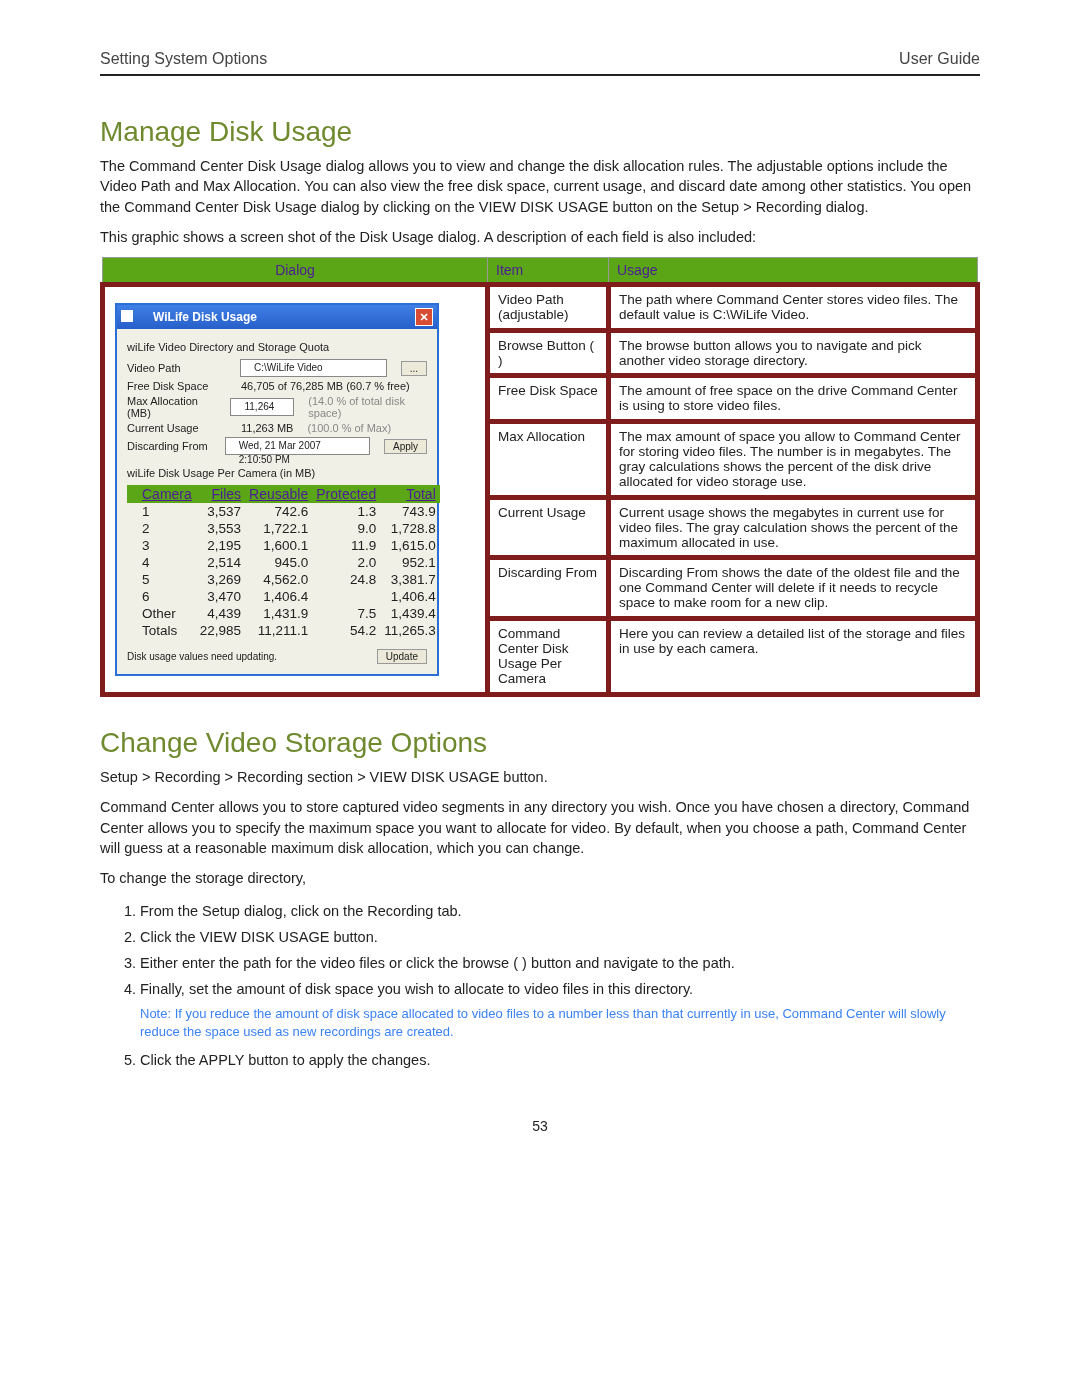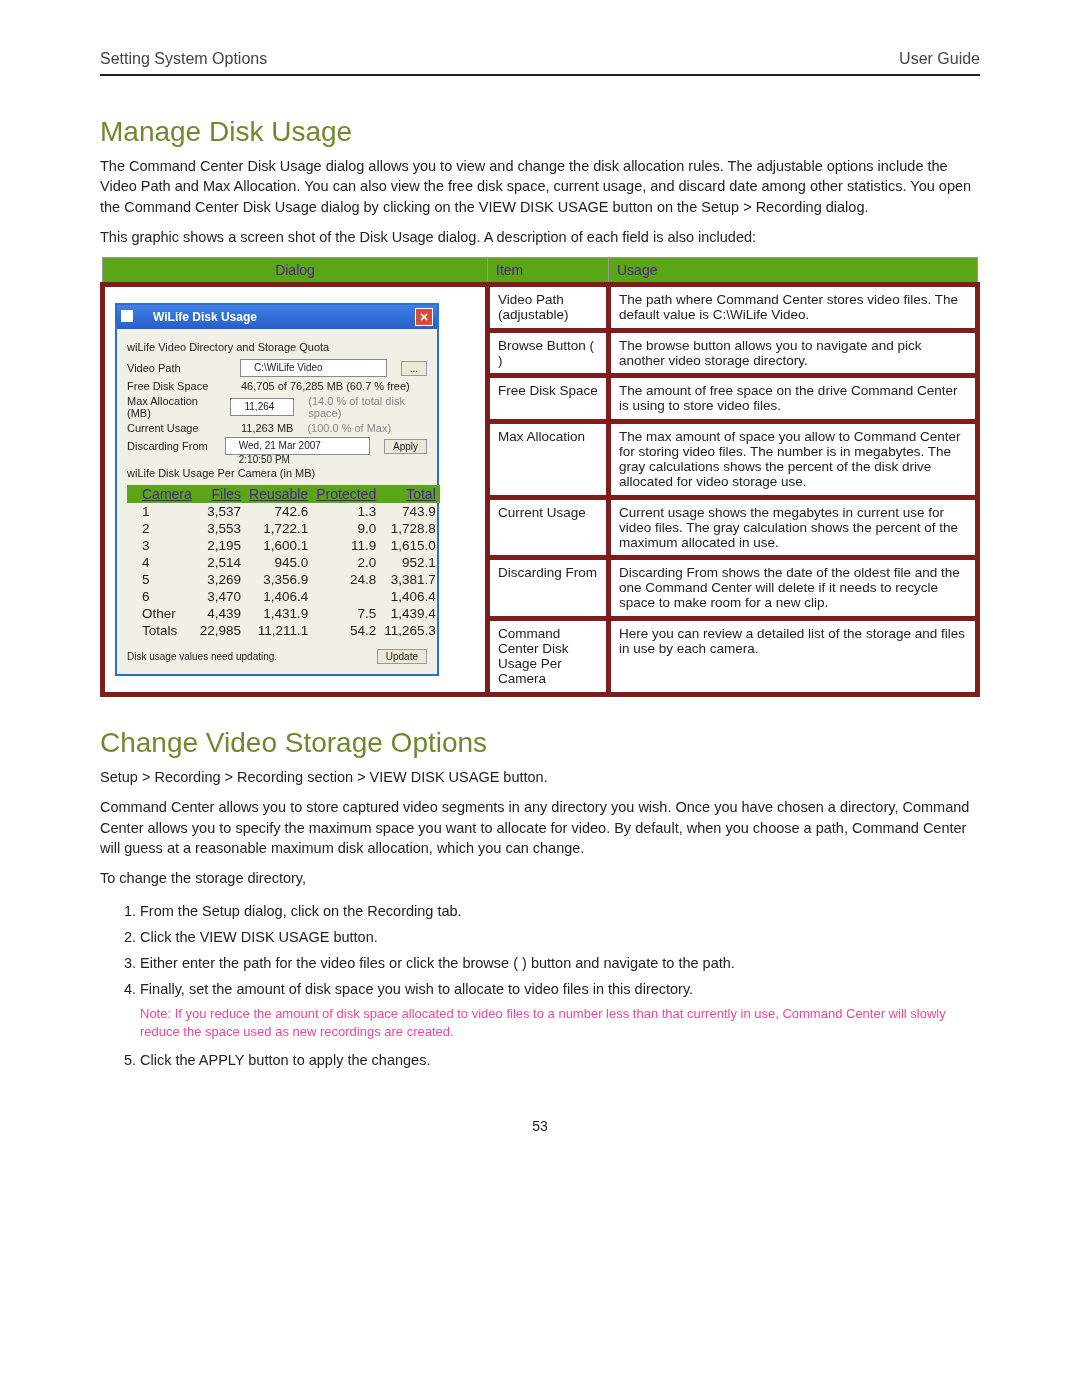--- a/index.html
+++ b/index.html
@@ -30,21 +30,21 @@
     color: #6f8a2e;
     margin: 0 0 8px 0;
   }
   p {
     font-size: 14.5px;
     line-height: 1.4;
     margin: 8px 0 10px 0;
   }
   .note {
     font-size: 13px;
-    color: #ec4899;
+    color: #3b82f6;
     margin-left: 0;
   }
   
   table.main {
     border-collapse: collapse;
     width: 100%;
     margin: 8px 0 30px 0;
   }
   table.main th {
     background: #5aa617;
@@ -231,21 +231,21 @@
                     <tr>
                       <td>4</td>
                       <td>2,514</td>
                       <td>945.0</td>
                       <td>2.0</td>
                       <td>952.1</td>
                     </tr>
                     <tr>
                       <td>5</td>
                       <td>3,269</td>
-                      <td>3,356.9</td>
+                      <td>4,562.0</td>
                       <td>24.8</td>
                       <td>3,381.7</td>
                     </tr>
                     <tr>
                       <td>6</td>
                       <td>3,470</td>
                       <td>1,406.4</td>
                       <td></td>
                       <td>1,406.4</td>
                     </tr>

